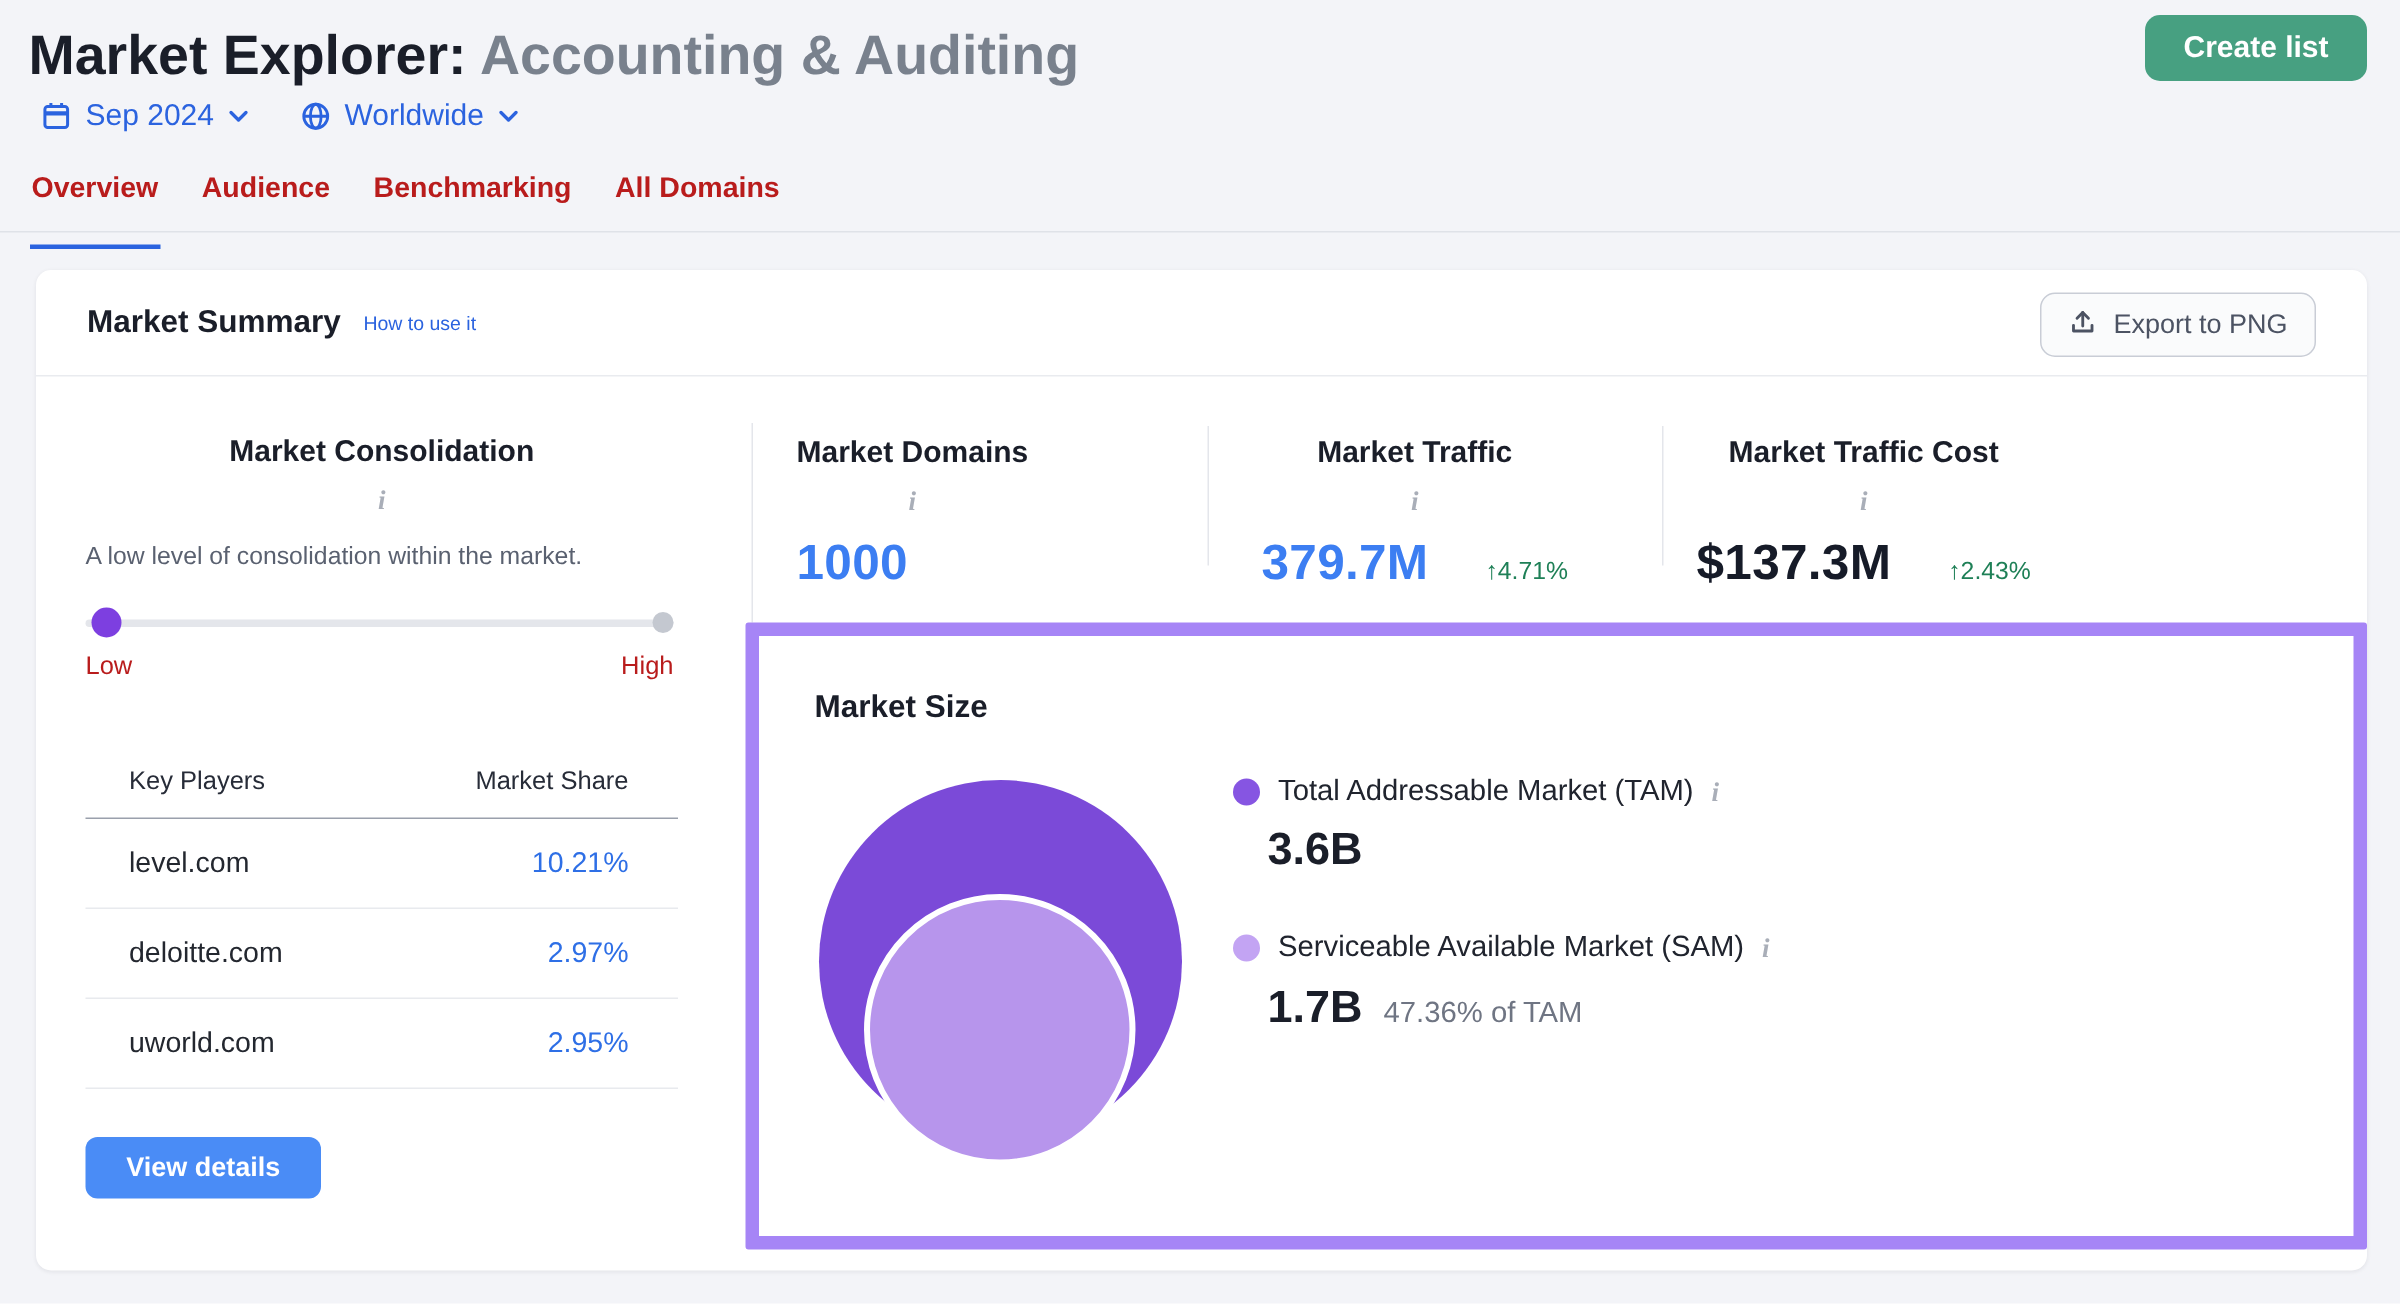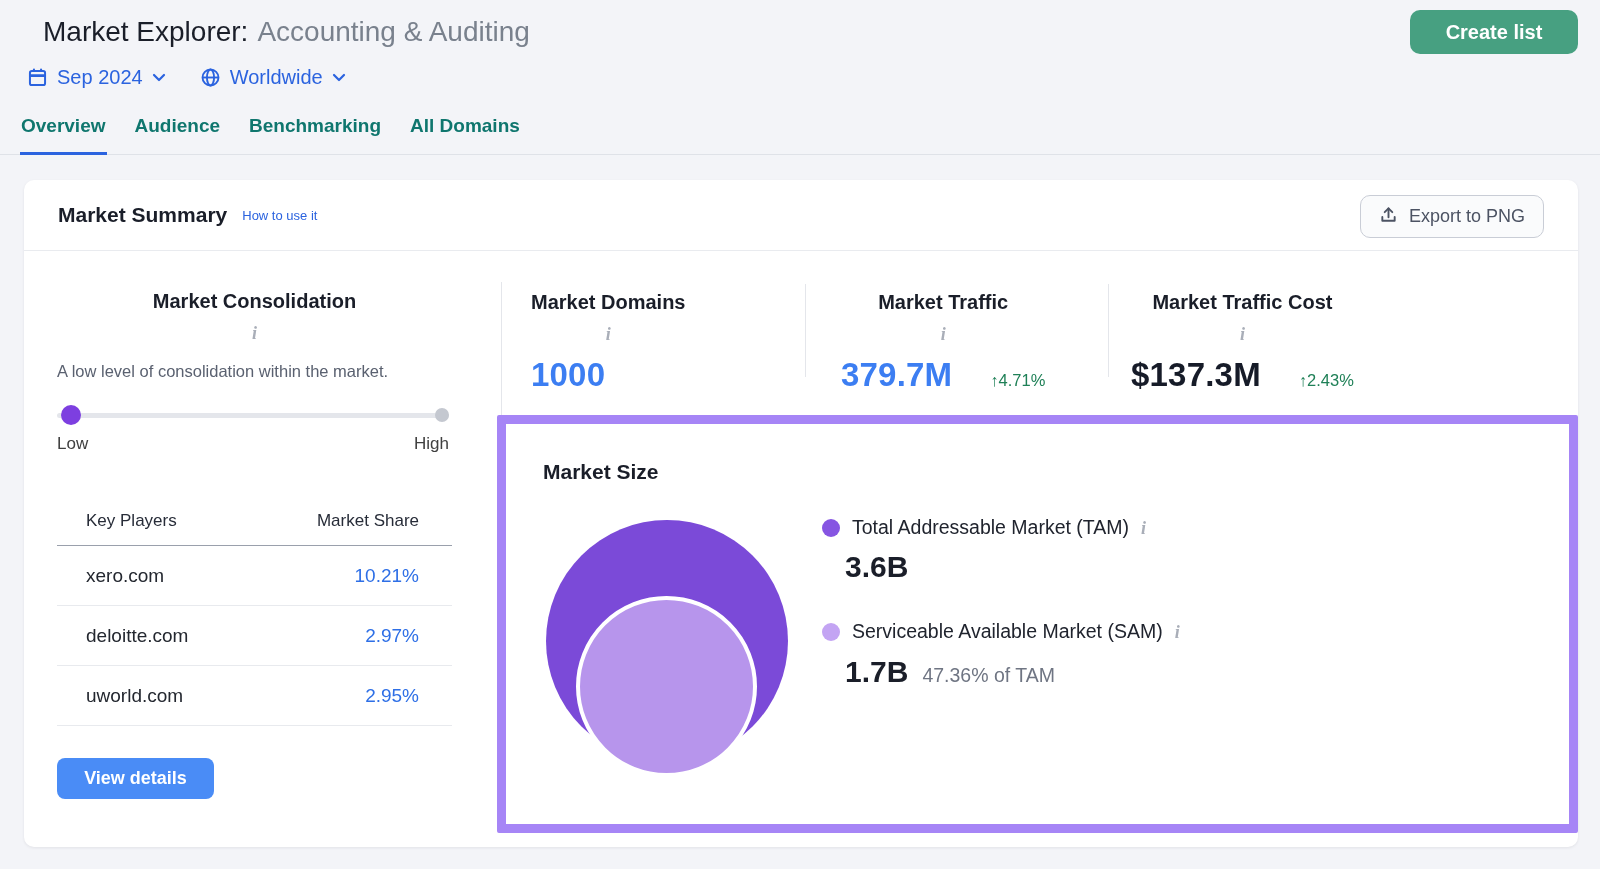--- a/index.html
+++ b/index.html
@@ -7,33 +7,33 @@
   body {
     width:1600px; height:869px;
     background:#F3F4F8;
     font-family:"Liberation Sans", sans-serif;
     color:#1A1E29;
     position:relative;
   }
   .page { position:absolute; inset:0; }
 
   
-  .page-title { position:absolute; left:43px; top:16px; font-size:28px; font-weight:400; color:#1A1E29; white-space:nowrap; }
+  .page-title { position:absolute; left:19px; top:16px; font-size:37px; font-weight:700; color:#1A1E29; white-space:nowrap; }
   .page-title .market-name { color:#79818D; margin-left:9px; }
   .create-list-btn {
-    position:absolute; right:22px; top:10px; width:168px; height:44px;
+    position:absolute; right:22px; top:10px; width:148px; height:44px;
     background:#47A081; border:none; border-radius:10px;
     color:#fff; font-size:20px; font-weight:700; font-family:inherit; cursor:pointer;
   }
   .filters { position:absolute; left:27px; top:66px; display:flex; align-items:center; gap:34px; }
   .filter { display:flex; align-items:center; gap:9px; color:#2B63DF; font-size:20px; font-weight:500; cursor:pointer; }
   .filter svg { display:block; }
 
   .tabs { position:absolute; left:0; top:113px; width:1600px; height:41px; border-bottom:1px solid #DFE2E8; display:flex; gap:27px; padding-left:20px; }
-  .tab { font-size:19px; font-weight:600; color:#0f766e; padding:2px 1px 1px; border-bottom:3px solid transparent; height:36px; cursor:pointer; }
+  .tab { font-size:19px; font-weight:600; color:#b91c1c; padding:2px 1px 12px; border-bottom:3px solid transparent; height:36px; cursor:pointer; }
   .tab.active { border-bottom-color:#2B63DF; }
 
   
   .card {
     position:absolute; left:24px; top:180px; width:1554px; height:667px;
     background:#fff; border-radius:10px; box-shadow:0 1px 3px rgba(20,25,40,.08);
   }
   .card-header { position:relative; height:70px; border-bottom:1px solid #E9EBEF; display:flex; align-items:center; padding-left:34px; }
   .card-title { font-size:21px; font-weight:700; color:#1A1E29; }
   .help-link { margin-left:15px; font-size:13px; color:#2B63DF; cursor:pointer; text-decoration:none; }
@@ -51,21 +51,21 @@
   }
   .section-title { font-size:20px; font-weight:700; color:#1A1E29; display:flex; align-items:center; gap:11px; white-space:nowrap;flex-direction:column; }
 
   
   .consolidation { position:absolute; left:33px; top:39px; width:395px; }
   .cons-desc { margin-top:16px; width:352px; font-size:16.5px; line-height:26px; color:#5A6170; }
   .slider { position:relative; margin-top:21px; width:392px; height:20px; }
   .slider-track { position:absolute; left:0; top:8px; width:392px; height:5px; background:#E4E6EB; border-radius:3px; }
   .slider-knob { position:absolute; left:4px; top:0; width:20px; height:20px; border-radius:50%; background:#7D3FE0; }
   .slider-end-dot { position:absolute; right:0; top:3px; width:14px; height:14px; border-radius:50%; background:#C4C8D0; }
-  .slider-labels { display:flex; justify-content:space-between; width:392px; margin-top:9px; font-size:17px; color:#404040; }
+  .slider-labels { display:flex; justify-content:space-between; width:392px; margin-top:9px; font-size:17px; color:#b91c1c; }
 
   
   .players-table { position:absolute; left:33px; top:260px; width:395px; }
   .pt-head { display:flex; justify-content:space-between; padding:0 33px 14px 29px; font-size:17px; color:#272C38; border-bottom:1px solid #9AA0AC; }
   .pt-row { display:flex; justify-content:space-between; align-items:center; height:59px; padding:0 33px 0 29px; border-bottom:1px solid #E8EAEE; font-size:19px; }
   .pt-domain { color:#23272F; }
   .pt-share { color:#2E6FE6; }
   .view-details-btn {
     position:absolute; left:33px; top:507px; width:157px; height:41px;
     background:#4A8CF6; border:none; border-radius:8px;
@@ -194,21 +194,21 @@
           <span>High</span>
         </div>
       </div>
 
       <div class="players-table">
         <div class="pt-head">
           <span>Key Players</span>
           <span>Market Share</span>
         </div>
         <div class="pt-row">
-          <span class="pt-domain">xero.com</span>
+          <span class="pt-domain">level.com</span>
           <span class="pt-share">10.21%</span>
         </div>
         <div class="pt-row">
           <span class="pt-domain">deloitte.com</span>
           <span class="pt-share">2.97%</span>
         </div>
         <div class="pt-row">
           <span class="pt-domain">uworld.com</span>
           <span class="pt-share">2.95%</span>
         </div>

